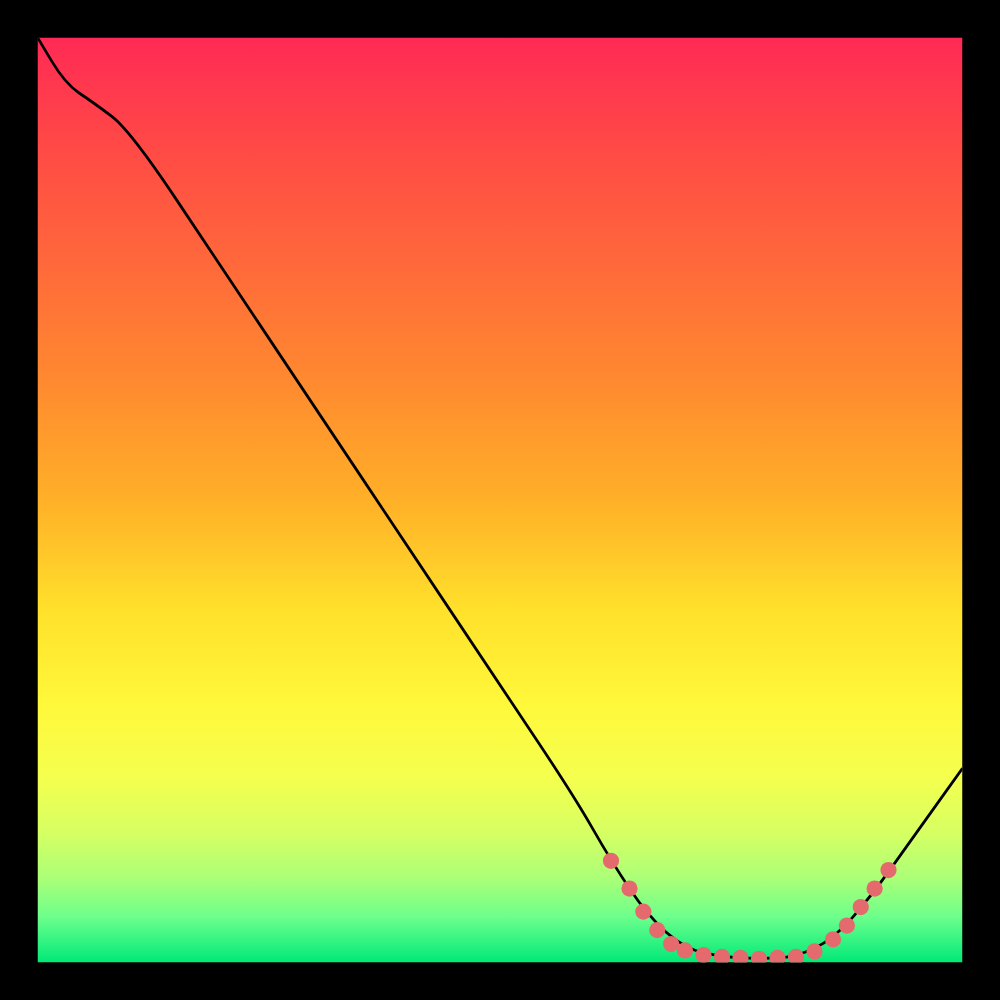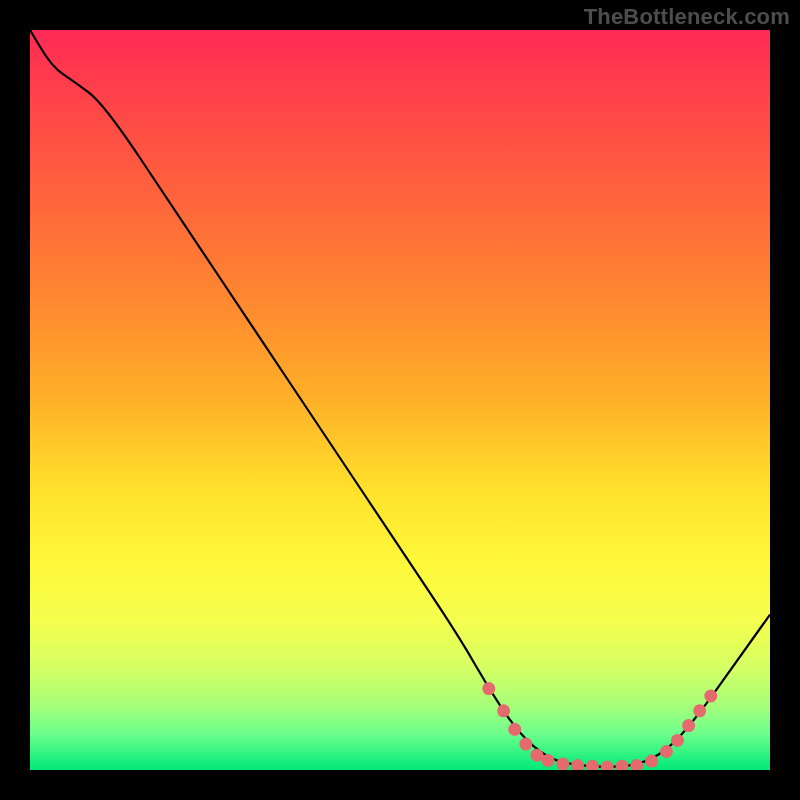--- a/index.html
+++ b/index.html
@@ -38,21 +38,20 @@
   .plot svg {
     width: 740px;
     height: 740px;
     display: block;
   }
 </style>
 </head>
 <body>
 
 <div class="frame">
-  <div class="attribution">TheBottleneck.com</div>
 
   <div class="plot">
     <svg id="chart-svg" viewBox="0 0 740 740" preserveAspectRatio="none">
       <defs>
         <linearGradient id="bg-grad" x1="0" y1="0" x2="0" y2="1">
             <stop offset="0%" stop-color="#ff2a55"></stop>
             <stop offset="12%" stop-color="#ff4a46"></stop>
             <stop offset="25%" stop-color="#ff6a3a"></stop>
             <stop offset="38%" stop-color="#ff8c2f"></stop>
             <stop offset="50%" stop-color="#ffb028"></stop>

